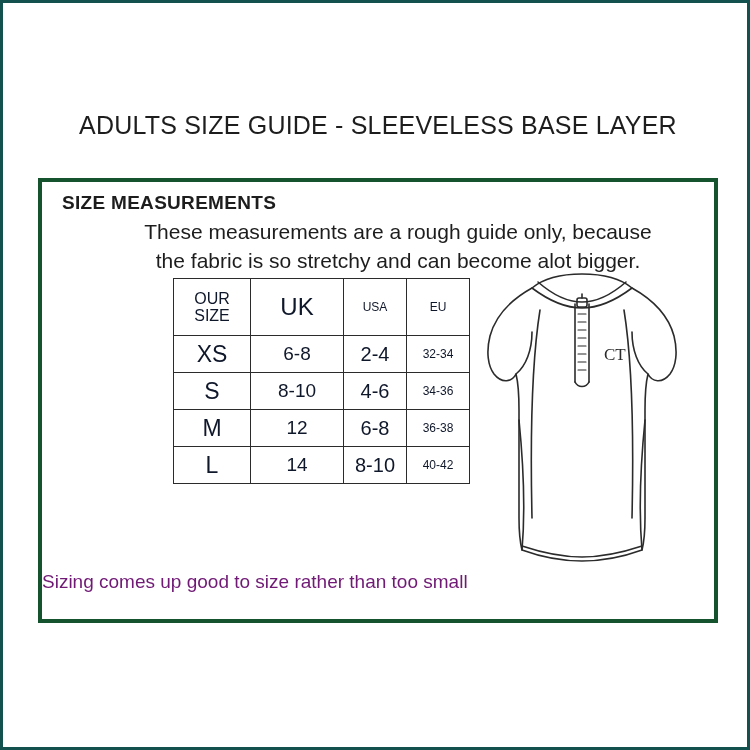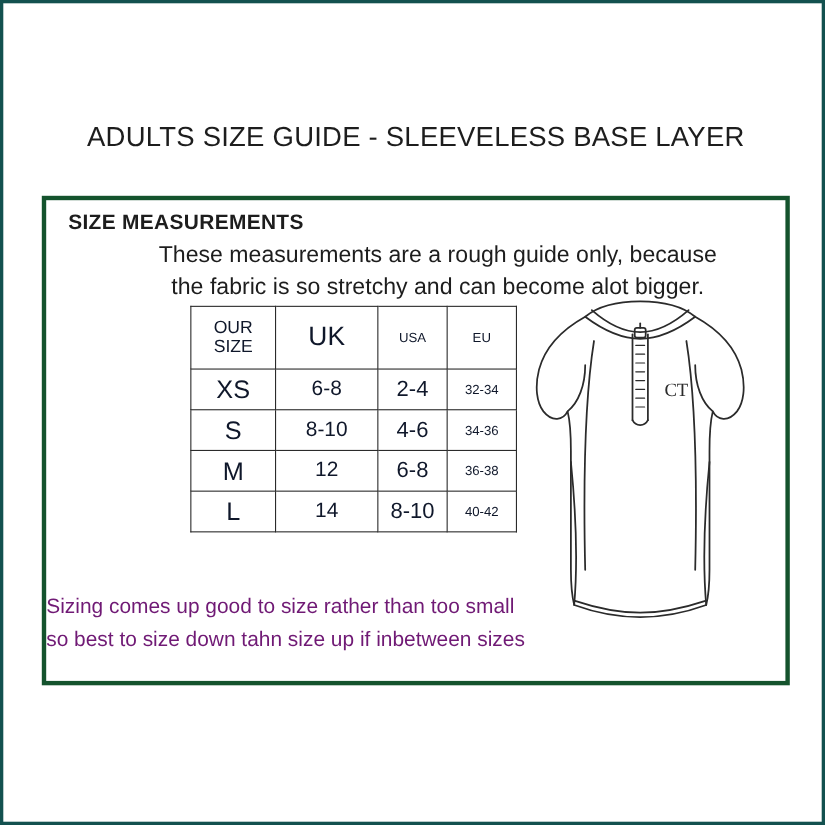--- a/index.html
+++ b/index.html
@@ -217,17 +217,16 @@
 
           <rect x="115" y="28" width="10" height="9" rx="2"></rect>
           <path d="M120 24 L120 28"></path>
         </g>
         <text x="142" y="90" font-family="'Liberation Serif', serif" font-size="17" fill="#2b2b2b">CT</text>
       </svg>
     </div>
 
     <div class="footer-note">
       <div>Sizing comes up good to size rather than too small</div>
-      <div>so best to size down tahn size up if inbetween sizes</div>
     </div>
 
   </div>
 </div>
 
 </body></html>

